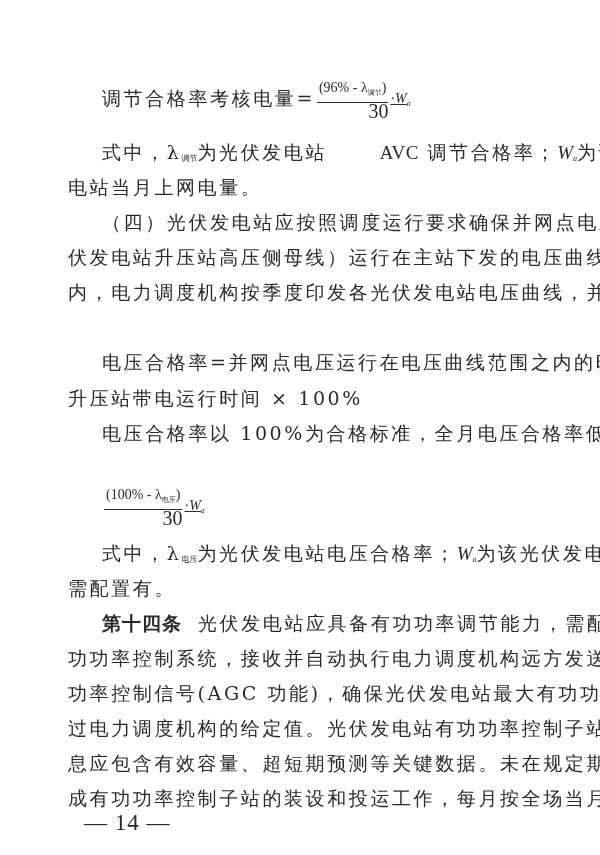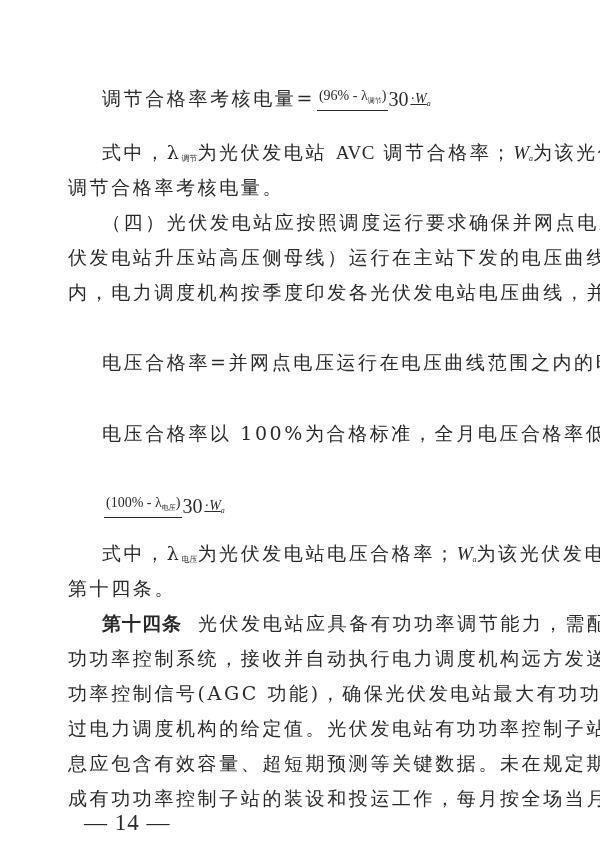--- a/index.html
+++ b/index.html
@@ -14,28 +14,28 @@
     .line {
       position: absolute; left: 68px; width: 442px;
       font-size: 19px; line-height: 26px; height: 26px;
       white-space: nowrap; letter-spacing: 2.6px;
       text-align: justify; text-align-last: justify;
     }
     .line.indent { left: 102px; width: 408px; }
     .line.short { text-align-last: left; }
     .line.bold-head .head { font-weight: bold; letter-spacing: 1px; margin-right: 16px; }
     .sub { font-size: 8px; letter-spacing: 0; vertical-align: -2px; }
-    .latin { font-family: "Liberation Serif", serif; letter-spacing: 0.5px; }
+    .latin { font-family: "Liberation Serif", serif; letter-spacing: 0.5px; margin-left: 44px; }
     .ital { font-style: italic; font-family: "Liberation Serif", serif; letter-spacing: 0; }
     .formula-row {
       position: absolute; left: 102px; height: 44px;
       display: flex; align-items: center;
       font-size: 19px; letter-spacing: 2.6px; white-space: nowrap;
     }
-    .frac { display: inline-flex; flex-direction: row; align-items: center; margin: 0 2px; letter-spacing: 0; }
+    .frac { display: inline-flex; flex-direction: column; align-items: flex-end; margin: 0 2px; letter-spacing: 0; }
     .frac .num { font-family: "Liberation Serif", serif; font-size: 14px; line-height: 17px; padding: 0 2px; border-bottom: 1px solid #2a2a2a; }
     .frac .den { font-family: "Liberation Serif", serif; font-size: 20px; line-height: 17px; }
     .frac .num .sub { font-size: 7px; vertical-align: -3px; }
     .tail { font-family: "Liberation Serif", serif; font-size: 14px; letter-spacing: 0; text-decoration: underline; }
     .tail .ital { font-size: 14px; }
     .tail .sub2 { font-size: 8px; font-style: italic; vertical-align: -3px; }
     .page-num {
       position: absolute; left: 84px; top: 810px;
       font-family: "Liberation Serif", serif; font-size: 23px; letter-spacing: 1px;
     }
@@ -50,42 +50,43 @@
     <span class="frac">
       <span class="num"><span>(96% - λ</span><span class="sub">调节</span><span>)</span></span>
       <span class="den">30</span>
     </span>
     <span class="tail"><span>·</span><span class="ital">W</span><span class="sub2">a</span></span>
   </div>
 
   <div class="line indent" style="top:139px;">
     <span>式中，λ</span><span class="sub">调节</span><span>为光伏发电站 </span><span class="latin">AVC</span><span> 调节合格率；</span><span class="ital">W</span><span class="sub ital">a</span><span>为该光伏发</span>
   </div>
-  <div class="line short" style="top:174px;">调节合格率考核电量。</div>
+  <div class="line short" style="top:174px;">电站当月上网电量。</div>
 
   <div class="line indent" style="top:209px;">（四）光伏发电站应按照调度运行要求确保并网点电压（光</div>
   <div class="line" style="top:244px;">伏发电站升压站高压侧母线）运行在主站下发的电压曲线范围之</div>
   <div class="line" style="top:279px;">内，电力调度机构按季度印发各光伏发电站电压曲线，并按月统</div>
 
   <div class="line indent" style="top:349px;">电压合格率=并网点电压运行在电压曲线范围之内的时间/</div>
+  <div class="line short" style="top:385px;">升压站带电运行时间 × 100%</div>
 
   <div class="line indent" style="top:420px;">电压合格率以 100%为合格标准，全月电压合格率低于 100%</div>
 
   <div class="formula-row" style="top:484px;">
     <span class="frac">
       <span class="num"><span>(100% - λ</span><span class="sub">电压</span><span>)</span></span>
       <span class="den">30</span>
     </span>
     <span class="tail"><span>·</span><span class="ital">W</span><span class="sub2">a</span></span>
   </div>
 
   <div class="line indent" style="top:540px;">
     <span>式中，λ</span><span class="sub">电压</span><span>为光伏发电站电压合格率；</span><span class="ital">W</span><span class="sub ital">a</span><span>为该光伏发电站当</span>
   </div>
-  <div class="line short" style="top:575px;">第十四条。</div>
+  <div class="line short" style="top:575px;">需配置有。</div>
 
   <div class="line indent bold-head" style="top:610px;">
     <span class="head">第十四条</span><span>光伏发电站应具备有功功率调节能力，需配置有</span>
   </div>
   <div class="line" style="top:645px;">功功率控制系统，接收并自动执行电力调度机构远方发送的有功</div>
   <div class="line" style="top:680px;">功率控制信号(AGC 功能)，确保光伏发电站最大有功功率值不超</div>
   <div class="line" style="top:715px;">过电力调度机构的给定值。光伏发电站有功功率控制子站上行信</div>
   <div class="line" style="top:750px;">息应包含有效容量、超短期预测等关键数据。未在规定期限内完</div>
   <div class="line" style="top:785px;">成有功功率控制子站的装设和投运工作，每月按全场当月上网电</div>
 

